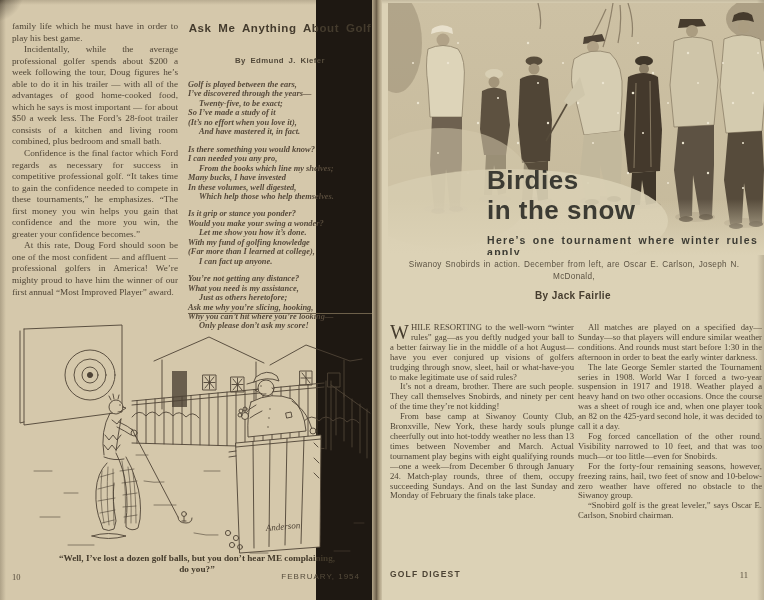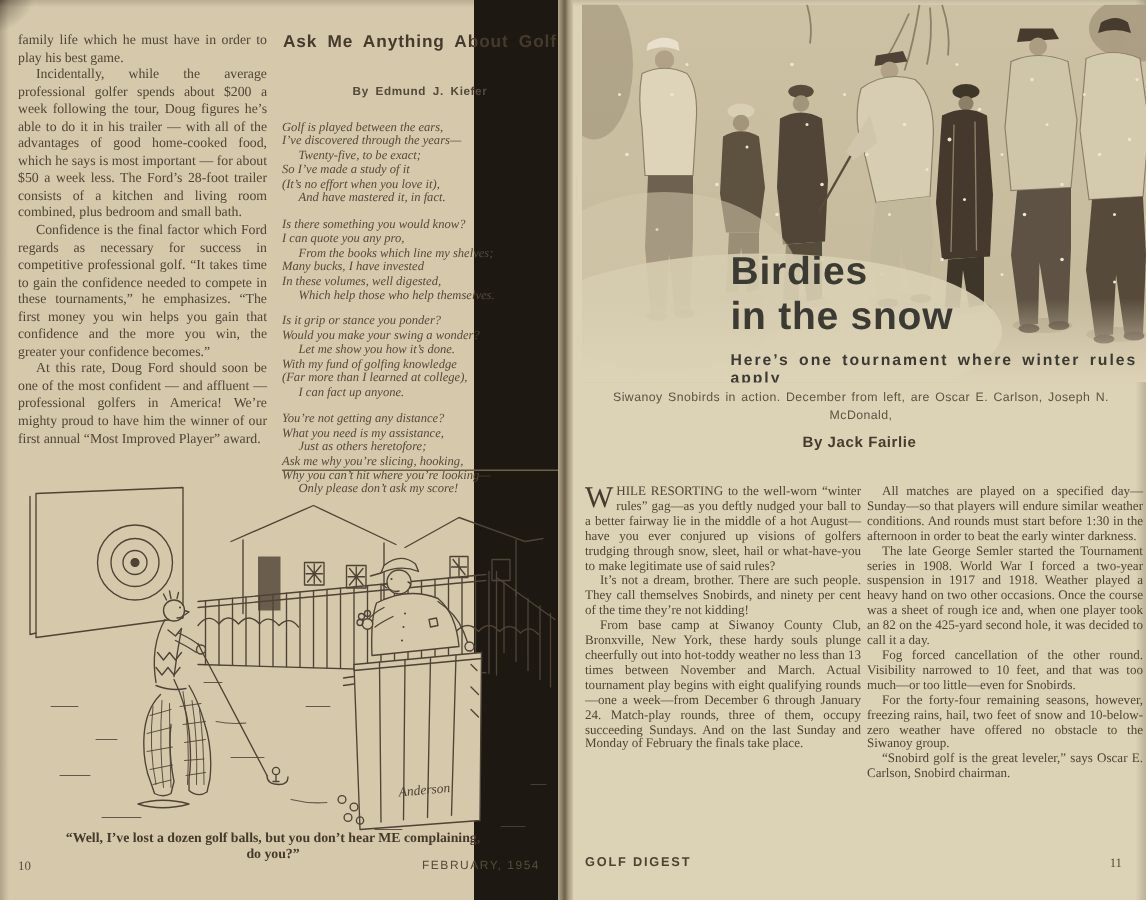--- a/index.html
+++ b/index.html
@@ -27,28 +27,28 @@
   .lp-col1 p{margin:0;text-indent:12px;}
   .lp-col1 p.no-indent{text-indent:0;}
 
   .lp-col2{position:absolute;left:188px;top:22px;width:184px;color:#4a4132;}
   .poem-title{font-family:"Liberation Sans",sans-serif;font-weight:bold;font-size:11.5px;
     letter-spacing:.6px;word-spacing:3px;text-align:center;color:#443b2d;}
   .poem-byline{font-family:"Liberation Sans",sans-serif;font-weight:bold;font-size:7.8px;
     letter-spacing:.4px;word-spacing:2px;text-align:center;margin-top:22px;color:#52493a;}
   .poem{margin-top:15px;font-style:italic;font-size:8.4px;line-height:9.45px;color:#55493a;}
   .stanza{margin:0 0 8px 0;}
-  .poem-line{display:block;}
+  .poem-line{display:block;font-weight:bold;}
   .poem-line.ind{padding-left:11px;}
 
   .poem-rule{position:absolute;left:188px;top:313px;width:184px;height:1px;background:#6d604a;}
 
   .cartoon{position:absolute;left:4px;top:317px;width:368px;height:238px;}
 
-  .cartoon-caption{position:absolute;left:14px;top:553px;width:336px;text-align:center;
+  .cartoon-caption{position:absolute;left:29px;top:553px;width:336px;text-align:center;
     font-weight:bold;font-size:9.2px;line-height:10.6px;color:#433a2b;}
 
   .lp-pagenum{position:absolute;left:12px;top:572px;font-size:8.5px;color:#564c3c;}
   .lp-issue{position:absolute;left:220px;top:572px;width:140px;text-align:right;
     font-family:"Liberation Sans",sans-serif;font-size:8px;letter-spacing:1px;color:#564c3c;}
 
   
   .photo-wrap{position:absolute;left:6px;top:3px;width:376px;height:252px;overflow:hidden;}
   .photo-wrap svg{display:block;}
   .headline{position:absolute;left:99px;top:162px;font-family:"Liberation Sans",sans-serif;
@@ -96,21 +96,21 @@
         <div class="stanza">
           <span class="poem-line">Golf is played between the ears,</span>
           <span class="poem-line">I’ve discovered through the years—</span>
           <span class="poem-line ind">Twenty-five, to be exact;</span>
           <span class="poem-line">So I’ve made a study of it</span>
           <span class="poem-line">(It’s no effort when you love it),</span>
           <span class="poem-line ind">And have mastered it, in fact.</span>
         </div>
         <div class="stanza">
           <span class="poem-line">Is there something you would know?</span>
-          <span class="poem-line">I can quote you any pro,</span>
+          <span class="poem-line">I can needed you any pro,</span>
           <span class="poem-line ind">From the books which line my shelves;</span>
           <span class="poem-line">Many bucks, I have invested</span>
           <span class="poem-line">In these volumes, well digested,</span>
           <span class="poem-line ind">Which help those who help themselves.</span>
         </div>
         <div class="stanza">
           <span class="poem-line">Is it grip or stance you ponder?</span>
           <span class="poem-line">Would you make your swing a wonder?</span>
           <span class="poem-line ind">Let me show you how it’s done.</span>
           <span class="poem-line">With my fund of golfing knowledge</span>

